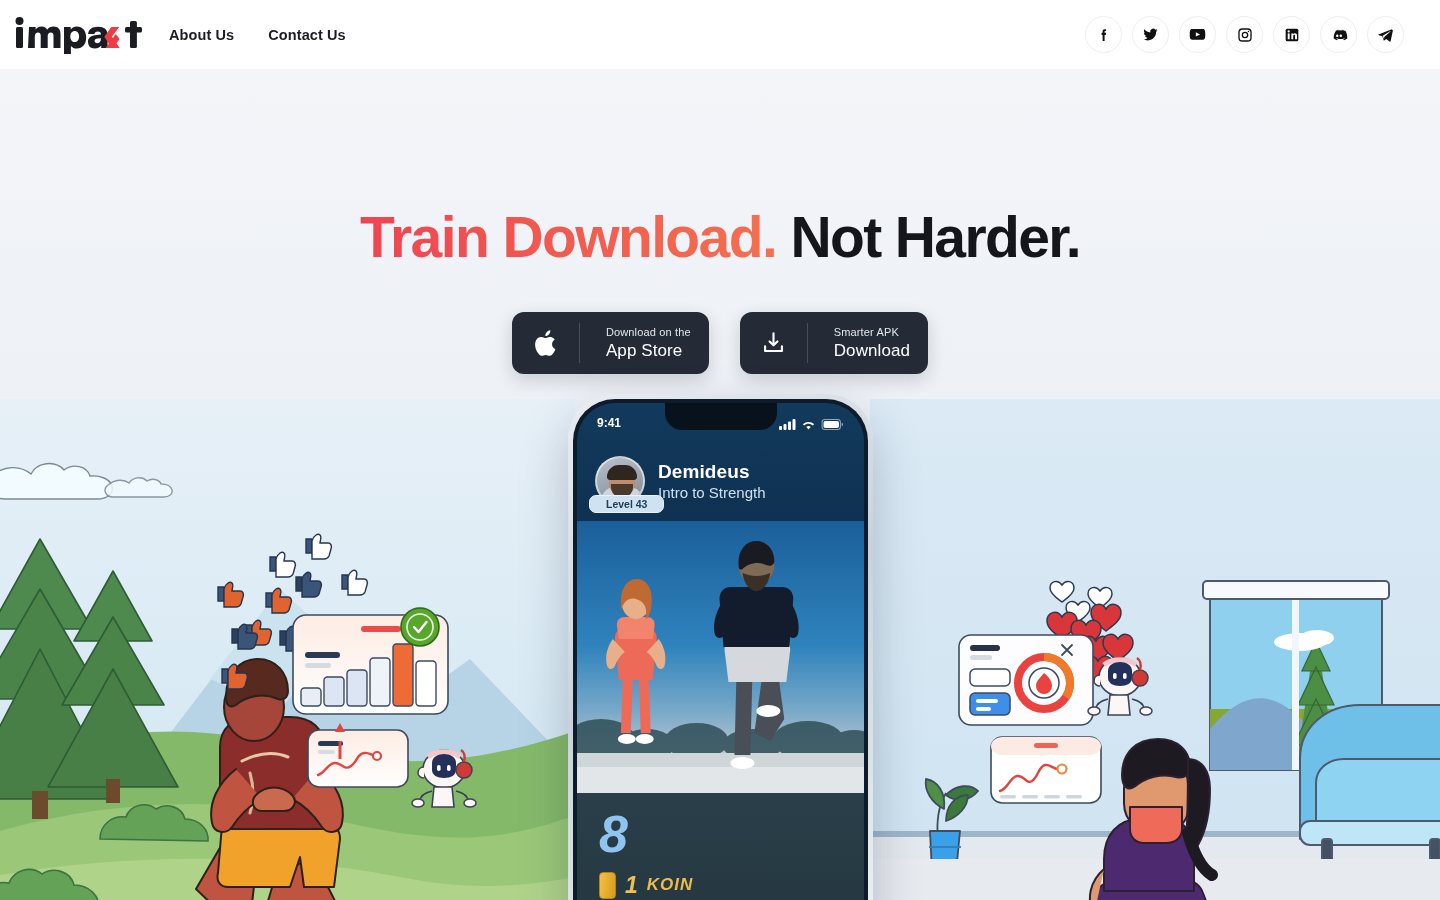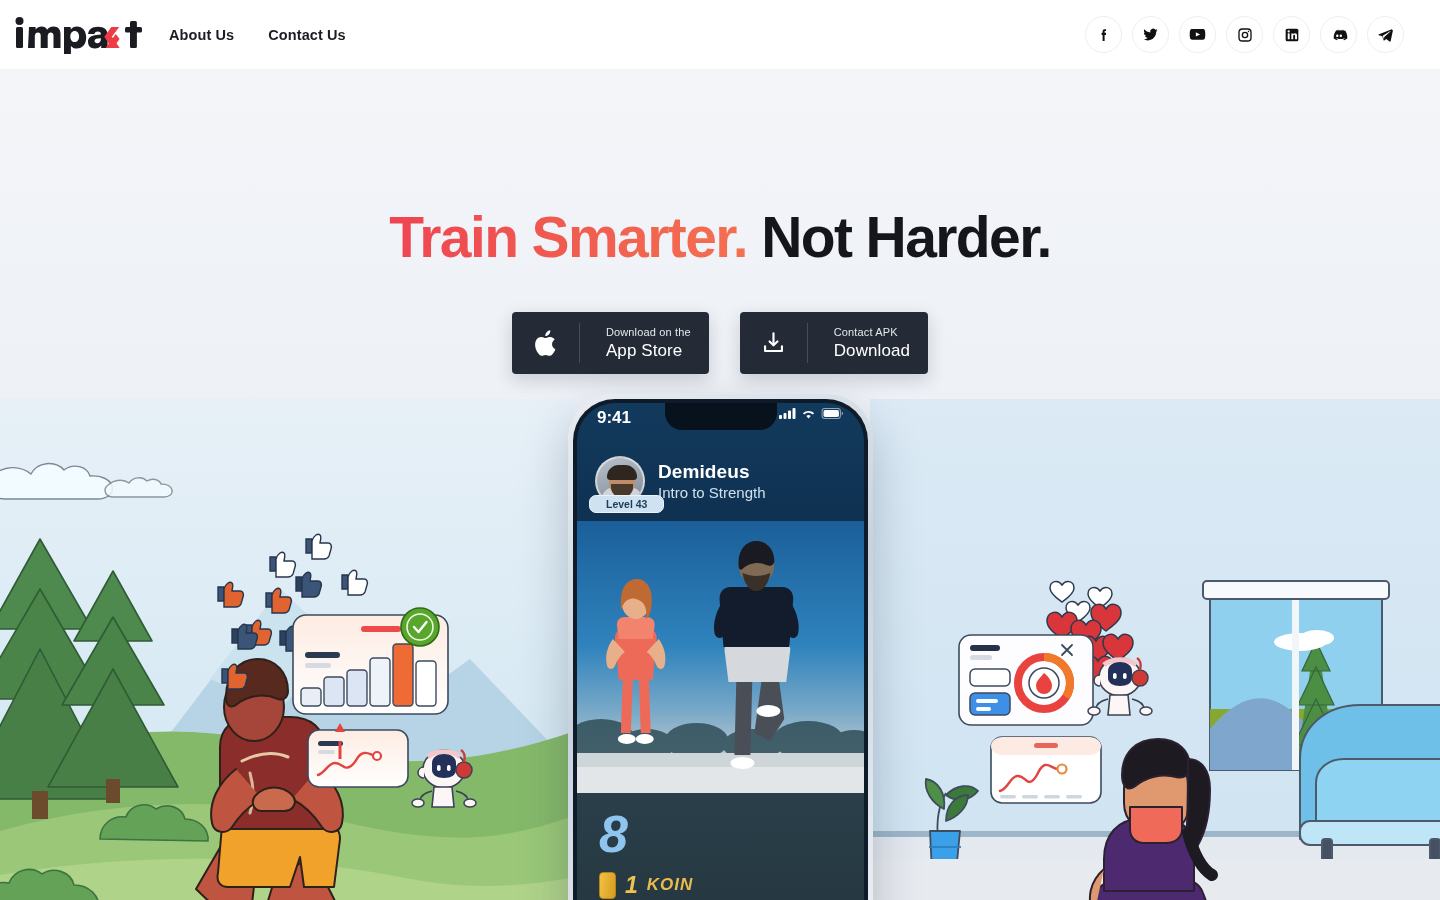--- a/index.html
+++ b/index.html
@@ -47,21 +47,21 @@
     background:linear-gradient(90deg,#ef4452 0%,#f05b50 48%,#f4704f 100%);
     -webkit-background-clip:text;background-clip:text;color:transparent;
   }
   .hl-b{color:#15151c;}
 
   .store-row{
     position:absolute;left:0;top:243px;width:1440px;
     display:flex;justify-content:center;gap:31px;z-index:20;
   }
   .store-btn{
-    height:62px;border-radius:4px;background:#252b36;
+    height:62px;border-radius:12px;background:#252b36;
     display:flex;align-items:center;cursor:pointer;
     box-shadow:0 6px 18px rgba(26,34,50,.18);
     padding:0 18px 0 14px;gap:13px;
   }
   .store-ico{width:40px;display:flex;align-items:center;justify-content:center;}
   .store-div{width:1px;height:40px;background:rgba(255,255,255,.16);}
   .store-txt{display:flex;flex-direction:column;justify-content:center;
     padding-left:13px;line-height:1.12;}
   .store-small{font-size:11px;color:#e4e7ec;font-weight:400;letter-spacing:.15px;}
   .store-big{font-size:17px;color:#fff;font-weight:500;letter-spacing:.1px;margin-top:2px;}
@@ -83,22 +83,22 @@
   .screen{
     position:relative;width:100%;height:100%;border-radius:38px;overflow:hidden;
     background:linear-gradient(180deg,#123a5c 0%,#0f3152 22%,#17476d 45%,#1d5a85 60%);
   }
   .notch{
     position:absolute;left:50%;top:0;transform:translateX(-50%);
     width:112px;height:27px;background:#07121d;border-radius:0 0 17px 17px;z-index:6;
   }
   .statusbar{
     position:absolute;left:0;top:5px;width:100%;height:22px;z-index:7;
-    display:flex;align-items:flex-start;justify-content:space-between;padding:0 20px;
-    color:#fff;font-size:17px;font-weight:700;
+    display:flex;align-items:flex-end;justify-content:space-between;padding:0 20px;
+    color:#fff;font-size:12px;font-weight:700;
   }
   .status-icons{display:flex;align-items:center;gap:5px;}
   .profile-row{
     position:absolute;left:0;top:46px;width:100%;height:64px;z-index:6;
     display:flex;align-items:center;padding-left:18px;gap:13px;
   }
   .avatar-wrap{position:relative;width:50px;height:50px;}
   .avatar{
     width:50px;height:50px;border-radius:50%;overflow:hidden;
     border:2px solid rgba(255,255,255,.55);
@@ -476,21 +476,21 @@
           <path d="M1110 626h18l2 20h-22z" fill="#fdf6f6" stroke="#3b4354" stroke-width="1.6"></path>
           <path d="M1108 630c-8 2-12 6-12 10" fill="none" stroke="#3b4354" stroke-width="1.6"></path>
           <path d="M1132 630c8 2 12 6 12 10" fill="none" stroke="#3b4354" stroke-width="1.6"></path>
           <ellipse cx="1094" cy="642" rx="6" ry="4" fill="#fdf6f6" stroke="#3b4354" stroke-width="1.5"></ellipse>
           <ellipse cx="1146" cy="642" rx="6" ry="4" fill="#fdf6f6" stroke="#3b4354" stroke-width="1.5"></ellipse>
         </g>
       </g>
     </svg>
 
     <h1 class="headline">
-      <span class="hl-a">Train Smarter.</span><span class="hl-b"> Not Harder.</span>
+      <span class="hl-a">Train Download.</span><span class="hl-b"> Not Harder.</span>
     </h1>
 
     <div class="store-row">
 
       <div class="store-btn">
         <div class="store-ico">
           <svg width="26" height="31" viewBox="0 0 24 28" fill="#fff">
               <path d="M17.6 14.8c0-3 2.4-4.4 2.5-4.5-1.4-2-3.5-2.3-4.2-2.3-1.8-.2-3.5 1-4.4 1-.9 0-2.3-1-3.8-1-2 0-3.8 1.1-4.8 2.9-2 3.5-.5 8.8 1.5 11.6 1 1.4 2.1 3 3.6 2.9 1.4-.1 2-.9 3.7-.9s2.2.9 3.8.9c1.6 0 2.6-1.4 3.5-2.8 1.1-1.6 1.6-3.2 1.6-3.3-.1 0-3-1.2-3-4.5zM14.8 5.4c.8-1 1.3-2.3 1.2-3.7-1.2 0-2.6.8-3.4 1.8-.8.9-1.4 2.3-1.2 3.6 1.3.1 2.6-.7 3.4-1.7z"></path>
             </svg>
         </div>
@@ -505,21 +505,21 @@
       <div class="store-btn">
         <div class="store-ico">
           <svg width="27" height="27" viewBox="0 0 24 24" fill="none" stroke="#fff" stroke-width="1.9" stroke-linecap="round" stroke-linejoin="round">
             <path d="M12 3v10"></path>
               <path d="M8.5 10.2 12 13.6l3.5-3.4"></path>
               <path d="M4.5 14.5v4.2h15v-4.2"></path>
           </svg>
         </div>
         <div class="store-div"></div>
         <div class="store-txt">
-          <span class="store-small">Contact APK</span>
+          <span class="store-small">Smarter APK</span>
           <span class="store-big">Download</span>
         </div>
       </div>
     </div>
 
     <div class="phone">
       <div class="phone-in">
         <div class="screen">
           <div class="notch"></div>
 

